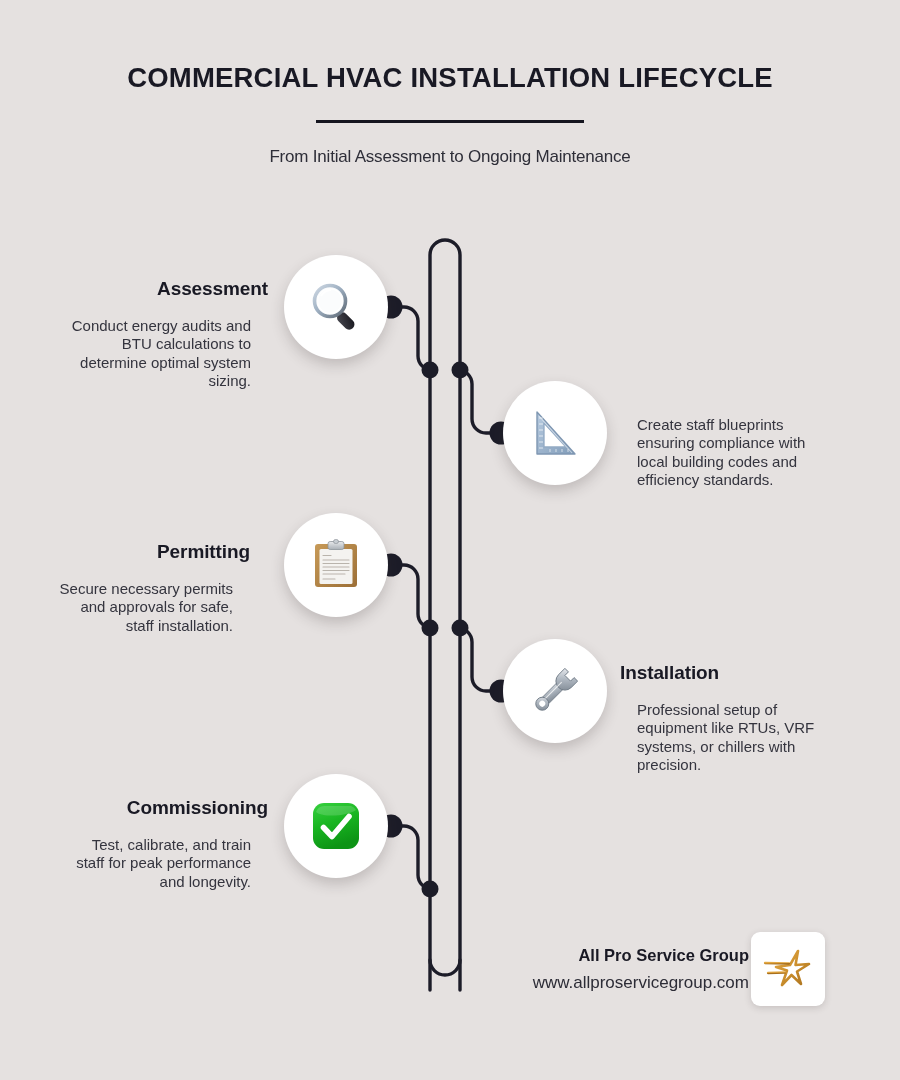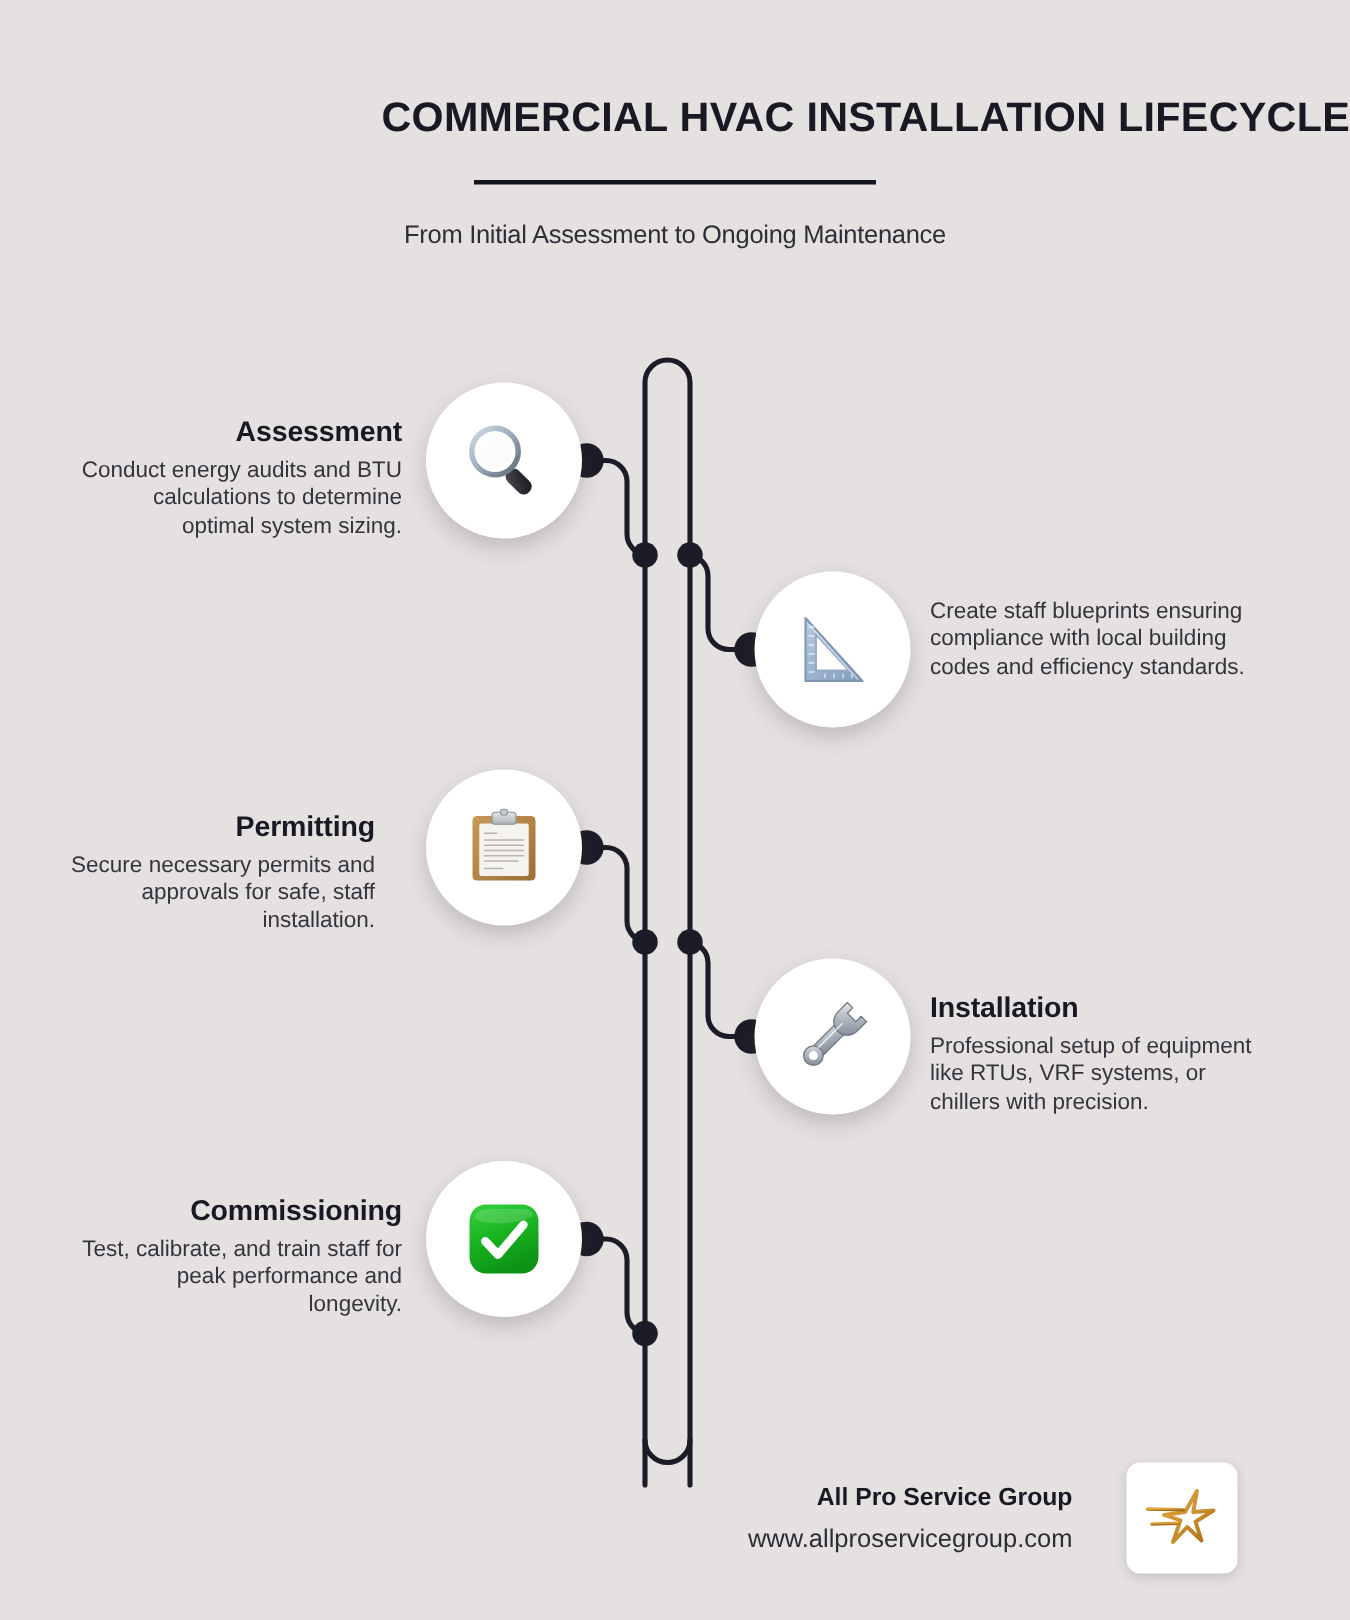--- a/index.html
+++ b/index.html
@@ -28,21 +28,20 @@
     width: 900px;
     text-align: center;
   }
   .title {
     font-size: 27.5px;
     font-weight: bold;
     letter-spacing: 0.2px;
     color: #191924;
     margin: 0;
     font-family: "Liberation Sans", sans-serif;
-    text-align: right;
   }
   .divider {
     width: 268px;
     height: 3px;
     background: #15151f;
     margin: 26px auto 0 auto;
   }
   .subtitle {
     font-size: 17px;
     color: #2e2e38;
@@ -86,34 +85,34 @@
     font-size: 19px;
     font-weight: bold;
     color: #191924;
     margin: 0 0 5px 0;
     letter-spacing: -0.1px;
   }
   .step-desc {
     font-size: 15px;
     line-height: 1.22;
     color: #34343e;
-    margin: 0;
+    margin: 17px;
   }
 
   
   .footer {
     position: absolute;
     left: 470px;
-    top: 975px;
+    top: 932px;
     width: 355px;
     height: 74px;
     display: flex;
     align-items: center;
     justify-content: flex-end;
-    gap: 36px;
+    gap: 2px;
   }
   .footer-text { text-align: right; }
   .brand-name {
     font-size: 16.5px;
     font-weight: bold;
     color: #191924;
     margin: 0 0 8px 0;
   }
   .brand-url {
     font-size: 17px;

